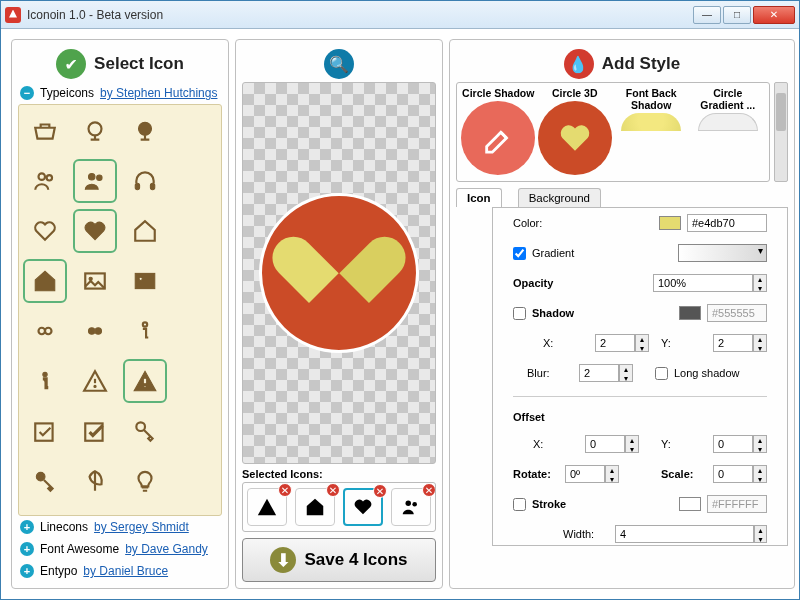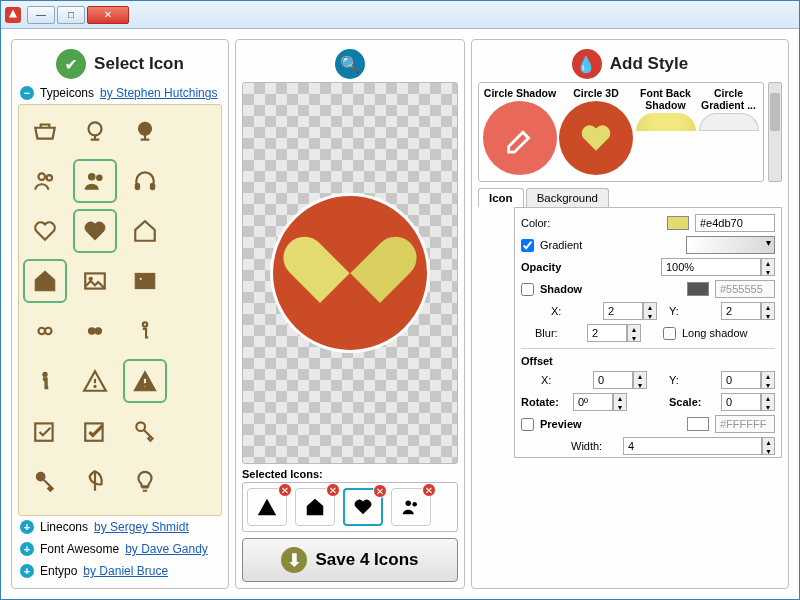--- a/index.html
+++ b/index.html
@@ -49,41 +49,42 @@
 .stylegrid { border:1px solid #bbb; border-radius:3px; padding:4px; display:grid; grid-template-columns:1fr 1fr 1fr 1fr; gap:2px; flex:1; }
 .stylecell { text-align:center; font-size:10.5px; font-weight:700; }
 .stylecell .sc { width:74px; height:74px; border-radius:50%; margin:2px auto; display:flex; align-items:center; justify-content:center; }
 .sc.pink { background:#e8695a; }
 .sc.orange { background:#cb4b27; }
 .sc.yellow { background: radial-gradient(circle at 50% 40%, #f3e880 40%, #e4db70 100%); }
 .sc.grey { background:#f0f0f0; border:1px solid #ccc; }
 .styles .vscroll { width:14px; background:#e4e4e4; border:1px solid #bbb; border-radius:2px; position:relative; }
 .styles .vscroll::before { content:""; position:absolute; top:10px; left:1px; right:1px; height:38px; background:#bcbcbc; border-radius:2px; }
 .tabs { margin-top:6px; display:flex; font-size:11.5px; }
-.tab { border:1px solid #bbb; border-bottom:none; padding:3px 10px; background:#eee; border-radius:3px 3px 0 0; margin-right:2px; }
+.tab { border:1px solid #bbb; border-bottom:none; padding:3px 10px; background:#eee; border-radius:3px 3px 0 0; margin-right:16px; }
 .tab.active { background:#fff; font-weight:700; }
-.props { border:1px solid #bbb; padding:6px 6px 2px; font-size:11px; display:flex; flex-direction:column; gap:4px;margin-left:36px; }
+.props { border:1px solid #bbb; padding:6px 20px 2px; font-size:11px; display:flex; flex-direction:column; gap:12px;margin-left:36px; }
 .prow { display:flex; align-items:center; gap:6px; }
 .prow label { min-width:46px; }
 .prow .swatch { width:22px; height:14px; border:1px solid #888; }
 .prow input[type=text] { border:1px solid #aaa; padding:1px 4px; font-size:11px; height:18px; }
 .prow .spin { display:flex; }
 .prow .spin input { width:40px; }
 .prow .spin .sb { width:14px; height:18px; background:#eee; border:1px solid #aaa; font-size:8px; display:flex; flex-direction:column; }
 .prow .spin .sb span { flex:1; display:flex; align-items:center; justify-content:center; }
 .gradbox { flex:1; height:18px; border:1px solid #888; background:linear-gradient(to right,#fff,#d8d8d8); position:relative; }
 .gradbox::after { content:"▾"; position:absolute; right:3px; top:0; font-size:10px; }
 .hr { border-top:1px solid #ccc; margin:2px 0; }
 </style>
 </head>
 <body>
 
 <div class="window">
   <div class="titlebar">
     <div class="app-icon"></div>
+    <div class="title">Iconoin 1.0 - Beta version</div>
     <div class="winbtns">
       <div class="winbtn">—</div>
       <div class="winbtn">□</div>
       <div class="winbtn close">✕</div>
     </div>
   </div>
 
   <div class="content">
 
     <div class="panel left">
@@ -447,21 +448,21 @@
           <div class="spin">
               <input type="text" value="0" style="">
               <div class="sb">
                 <span>▴</span>
                 <span>▾</span>
               </div>
             </div>
         </div>
         <div class="prow">
           <input type="checkbox" style="">
-          <label style="font-weight:700">Preview</label>
+          <label style="font-weight:700">Stroke</label>
           <div style="flex:1"></div>
           <div class="swatch" style="background:#fff"></div>
           <input type="text" style="width: 60px; color: rgb(153, 153, 153);" disabled="" value="#FFFFFF">
         </div>
         <div class="prow" style="padding-left:50px">
           <label>Width:</label>
           <div class="spin" style="flex:1">
               <input type="text" style="width: 100%;" value="4">
               <div class="sb">
                 <span>▴</span>

